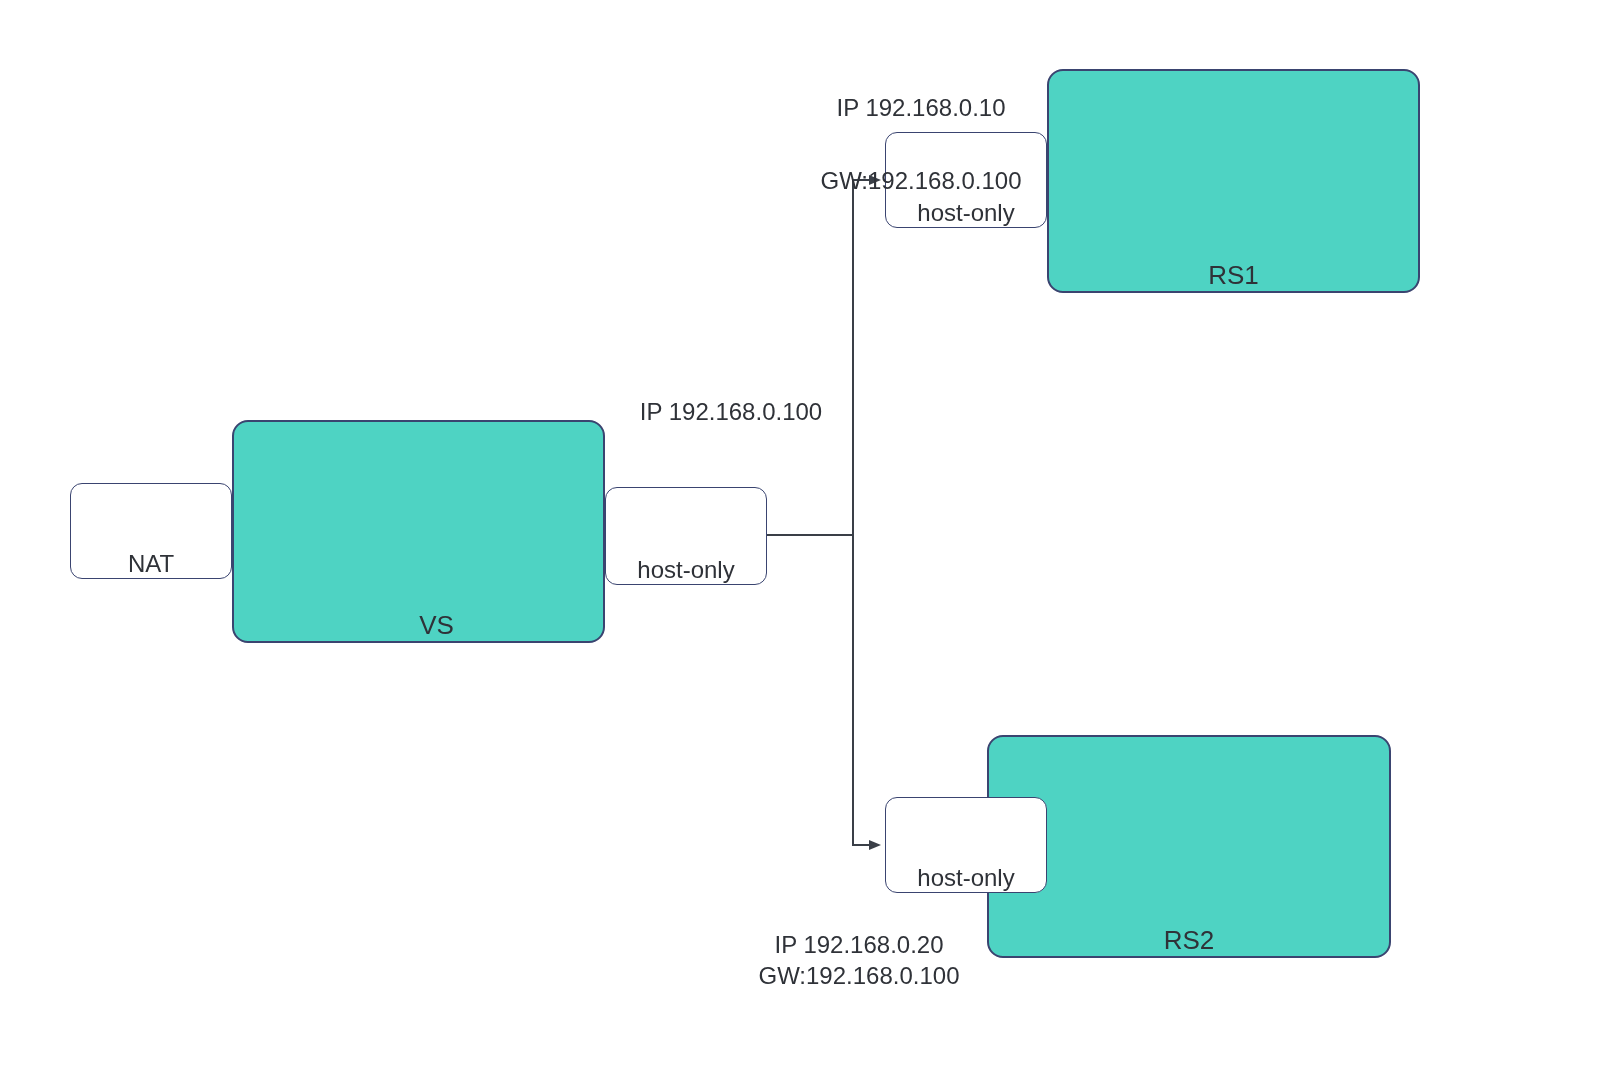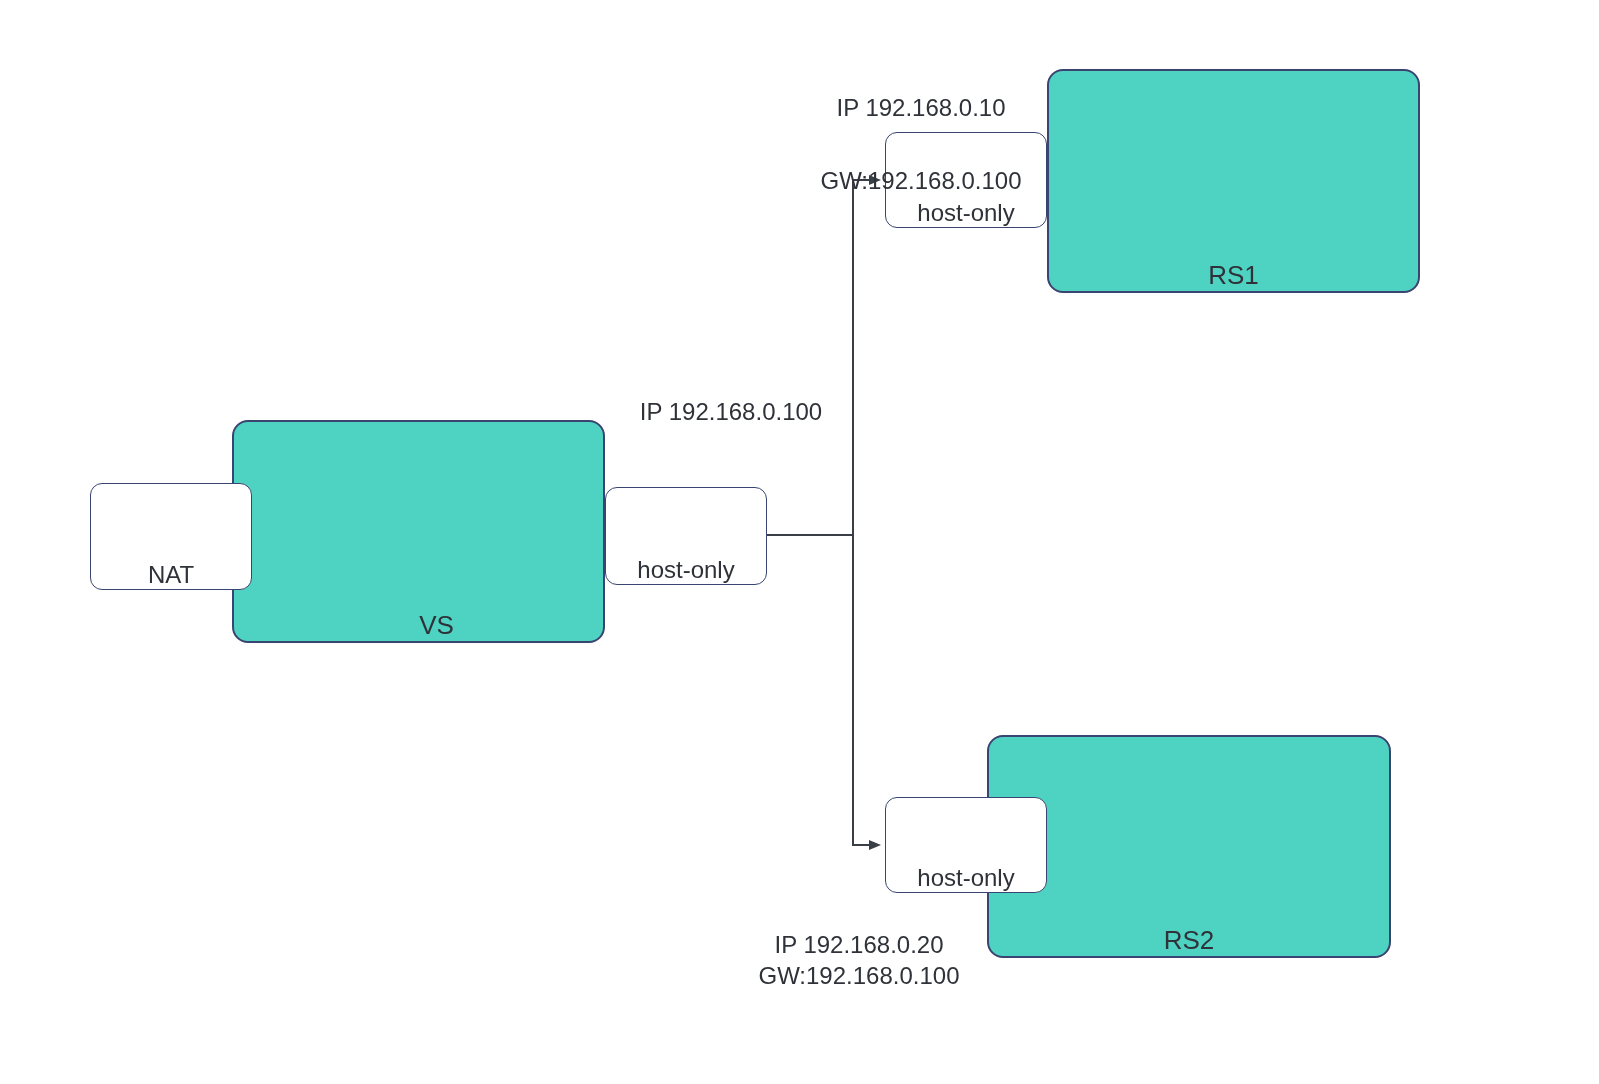--- a/index.html
+++ b/index.html
@@ -46,21 +46,21 @@
     color: var(--text);
     z-index: 3;
   }
   .node.teal {
     background: var(--node-fill);
     border-width: 2px;
     border-radius: 16px;
     font-size: 26px;
     z-index: 2;
   }
-  .node-nat        { left: 70px;   top: 483px; width: 162px; height: 107px; margin-left: 20px; }
+  .node-nat        { left: 70px;   top: 483px; width: 162px; height: 96px; }
   .node-vs         { left: 232px;  top: 420px; width: 373px; height: 223px; padding-left: 36px; }
   .node-host-mid   { left: 605px;  top: 487px; width: 162px; height: 98px; }
   .node-host-top   { left: 885px;  top: 132px; width: 162px; height: 96px; }
   .node-rs1        { left: 1047px; top: 69px;  width: 373px; height: 224px; }
   .node-host-bot   { left: 885px;  top: 797px; width: 162px; height: 96px; }
   .node-rs2        { left: 987px; top: 735px; width: 404px; height: 223px; }
   .annot {
     position: absolute;
     text-align: center;
     font-size: 24px;

